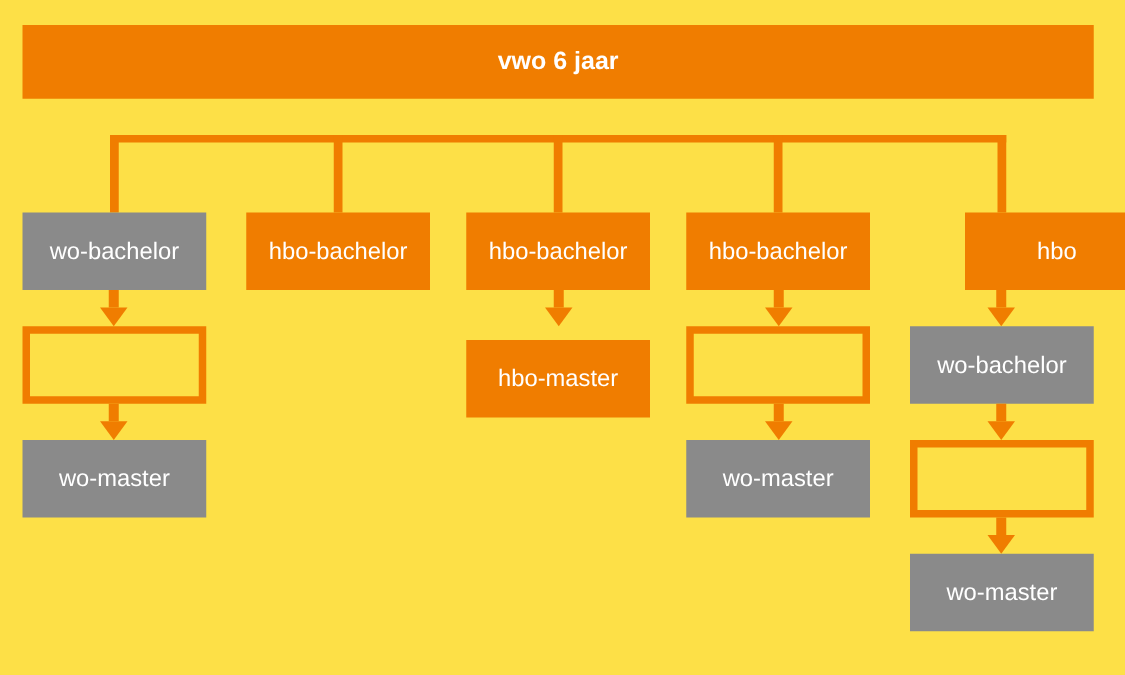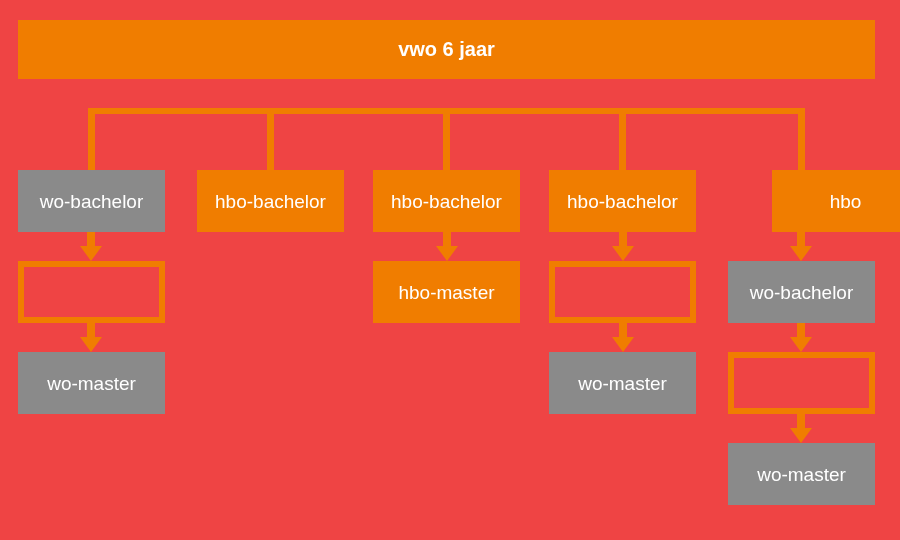--- a/index.html
+++ b/index.html
@@ -4,21 +4,21 @@
 <style>
   html, body {
     margin: 0;
     padding: 0;
     background: #000000;
   }
   .canvas {
     position: relative;
     width: 900px;
     height: 540px;
-    background: #ef4444;
+    background: #fde047;
     font-family: "Liberation Sans", sans-serif;
     overflow: hidden;
   }
   .banner {
     position: absolute;
     left: 18px;
     top: 20px;
     width: 857px;
     height: 59px;
     background: #F07D00;
@@ -124,21 +124,21 @@
     <span>hbo-bachelor</span>
   </div>
 
   <div class="node orange" style="left:373px;top:170px">
     <span>hbo-bachelor</span>
   </div>
   <div class="arrow" style="left:436px;top:232px">
     <span class="shaft"></span>
     <span class="head"></span>
   </div>
-  <div class="node orange" style="left:373px;top:261px">
+  <div class="node orange" style="left:373px;top:272px">
     <span>hbo-master</span>
   </div>
 
   <div class="node orange" style="left:549px;top:170px">
     <span>hbo-bachelor</span>
   </div>
   <div class="arrow" style="left:612px;top:232px">
     <span class="shaft"></span>
     <span class="head"></span>
   </div>

